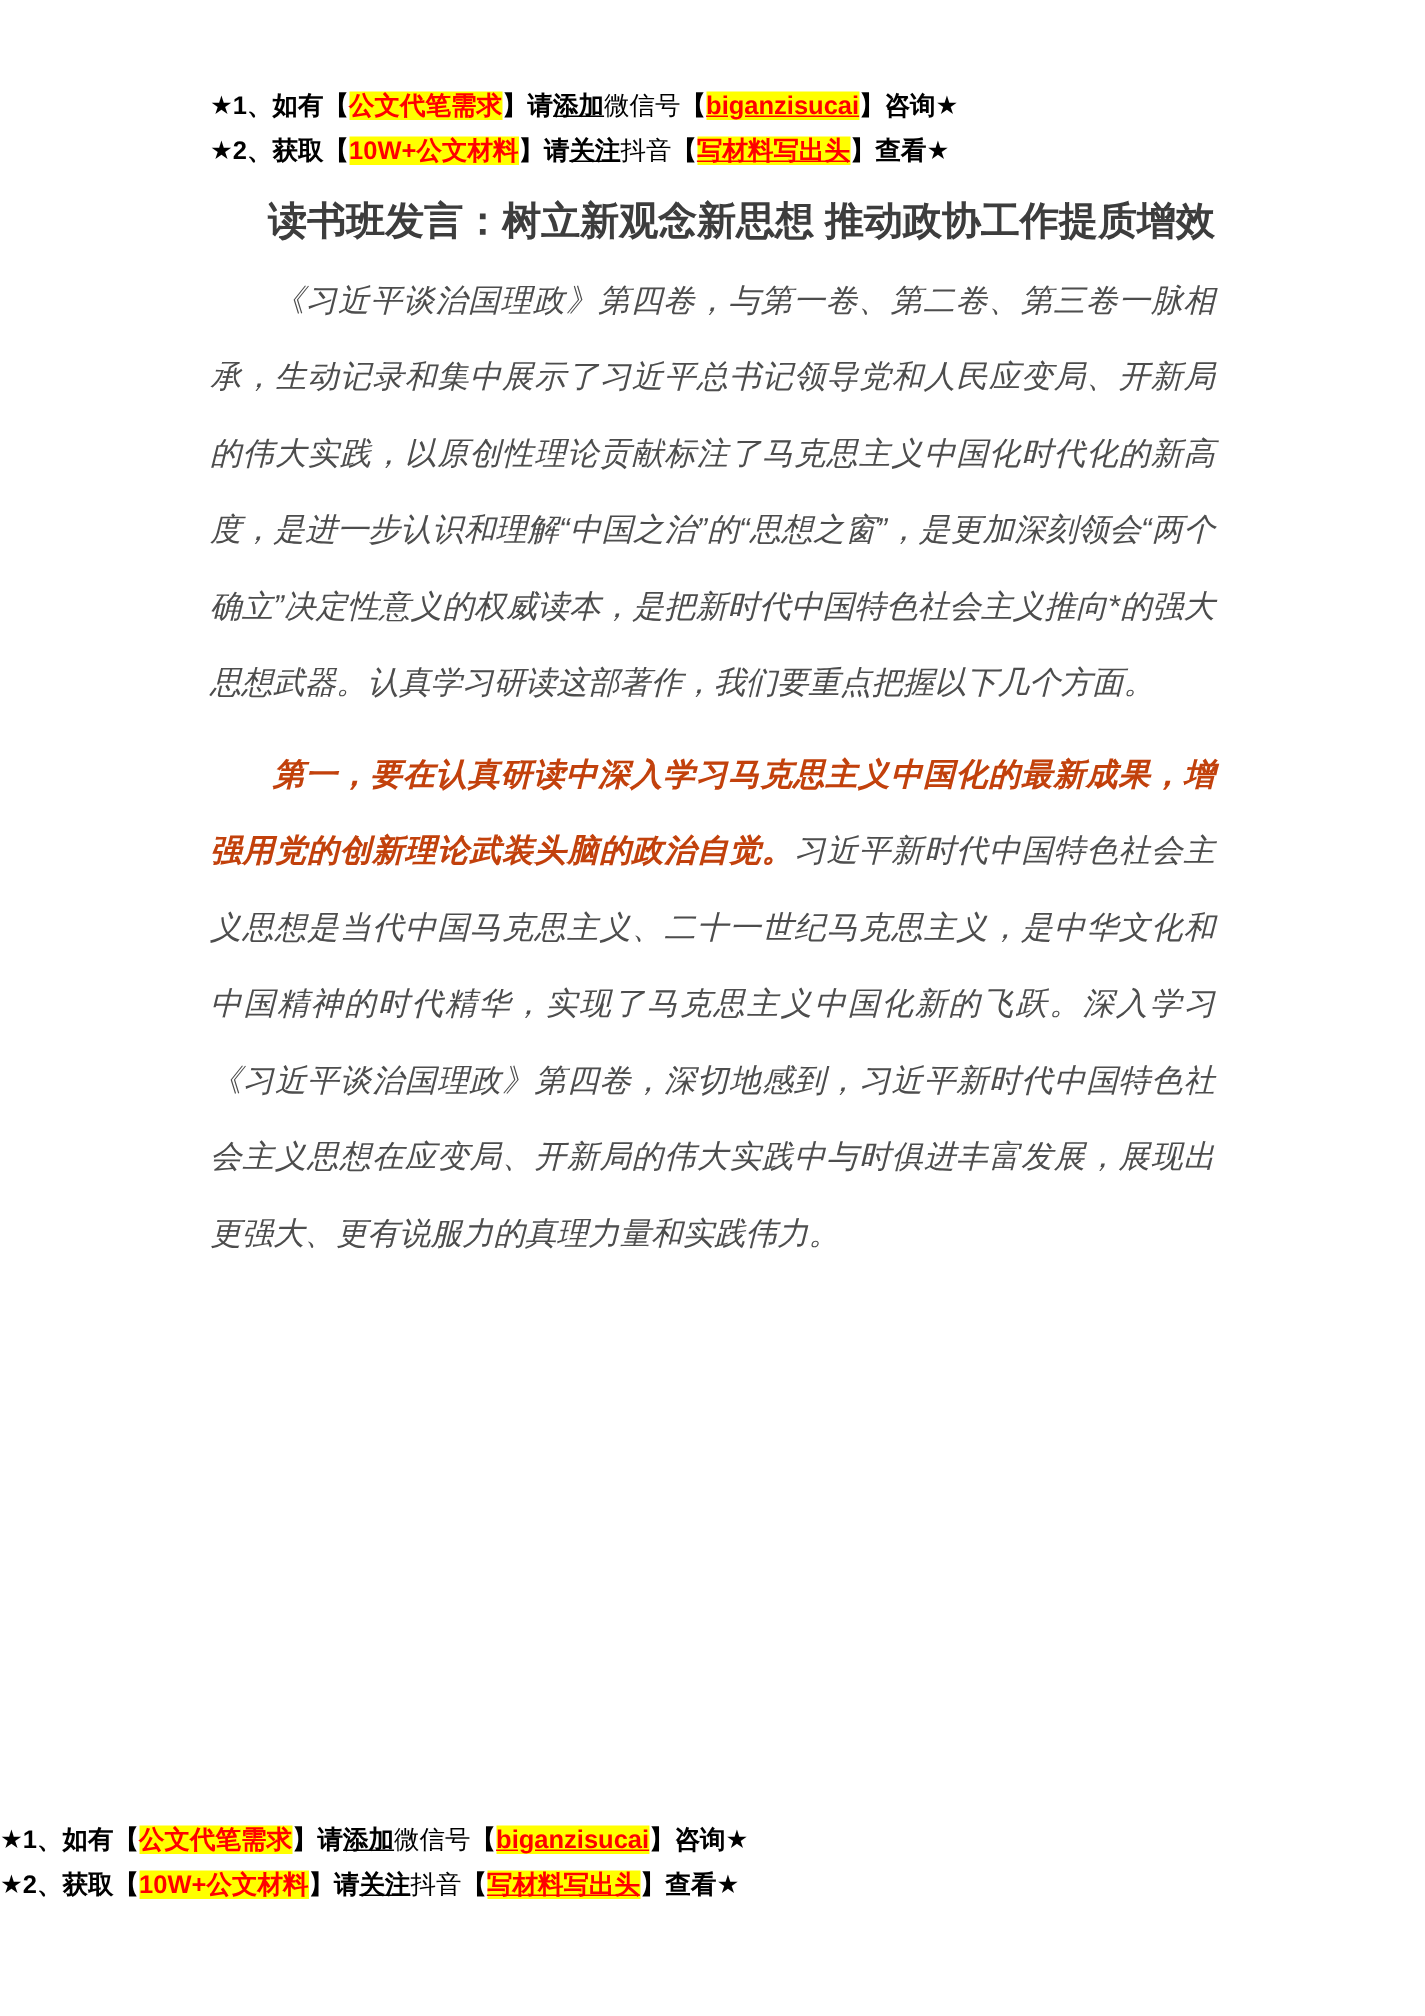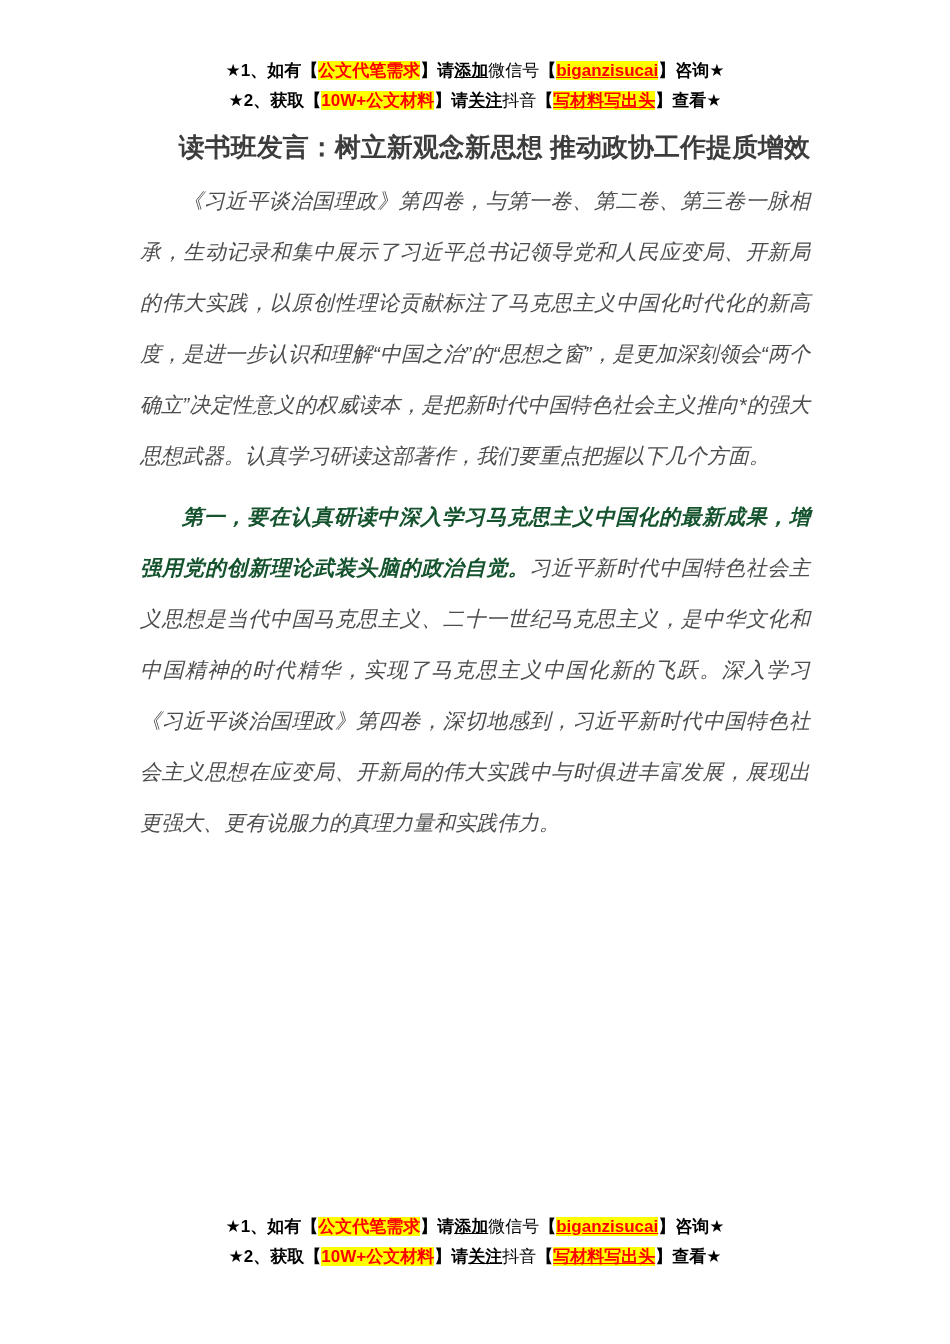--- a/index.html
+++ b/index.html
@@ -8,21 +8,20 @@
     height: 1344px;
     position: relative;
     box-sizing: border-box;
     padding: 56px 140px 0;
     background: #ffffff;
     font-family: "Liberation Sans", "DejaVu Sans", sans-serif;
     overflow: hidden;
   }
   
   .notice {
-    text-align: center;
     font-size: 17px;
     font-weight: 700;
     color: #000000;
     line-height: 30px;
     white-space: nowrap;
   }
   .notice .rg { font-weight: 400; }
   .red { color: #ff0000; }
   .hl  { background: #ffff00; }
   .u   { text-decoration: underline; }
@@ -43,21 +42,21 @@
   
   .body-text {
     margin-top: 10px;
     font-size: 21px;
     line-height: 51px;
     color: #4d4d4d;
     text-align: justify;
   }
   .salutation { margin: 0; }
   .para { margin: 10px 0 0; text-indent: 2em; font-style: italic; }
-  .lead-bold { font-weight: 700; color: #14532d; }
+  .lead-bold { font-weight: 700; color: #c2410c; }
 </style>
 </head>
 <body>
 
 <div class="page">
 
   <div class="notice notice-top">
     <div>
       <span>★1、如有【</span><span class="red hl">公文代笔需求</span><span>】请</span><span class="u">添加</span><span class="rg">微信号</span><span>【</span><span class="red hl u">biganzisucai</span><span>】咨询★</span>
     </div>

